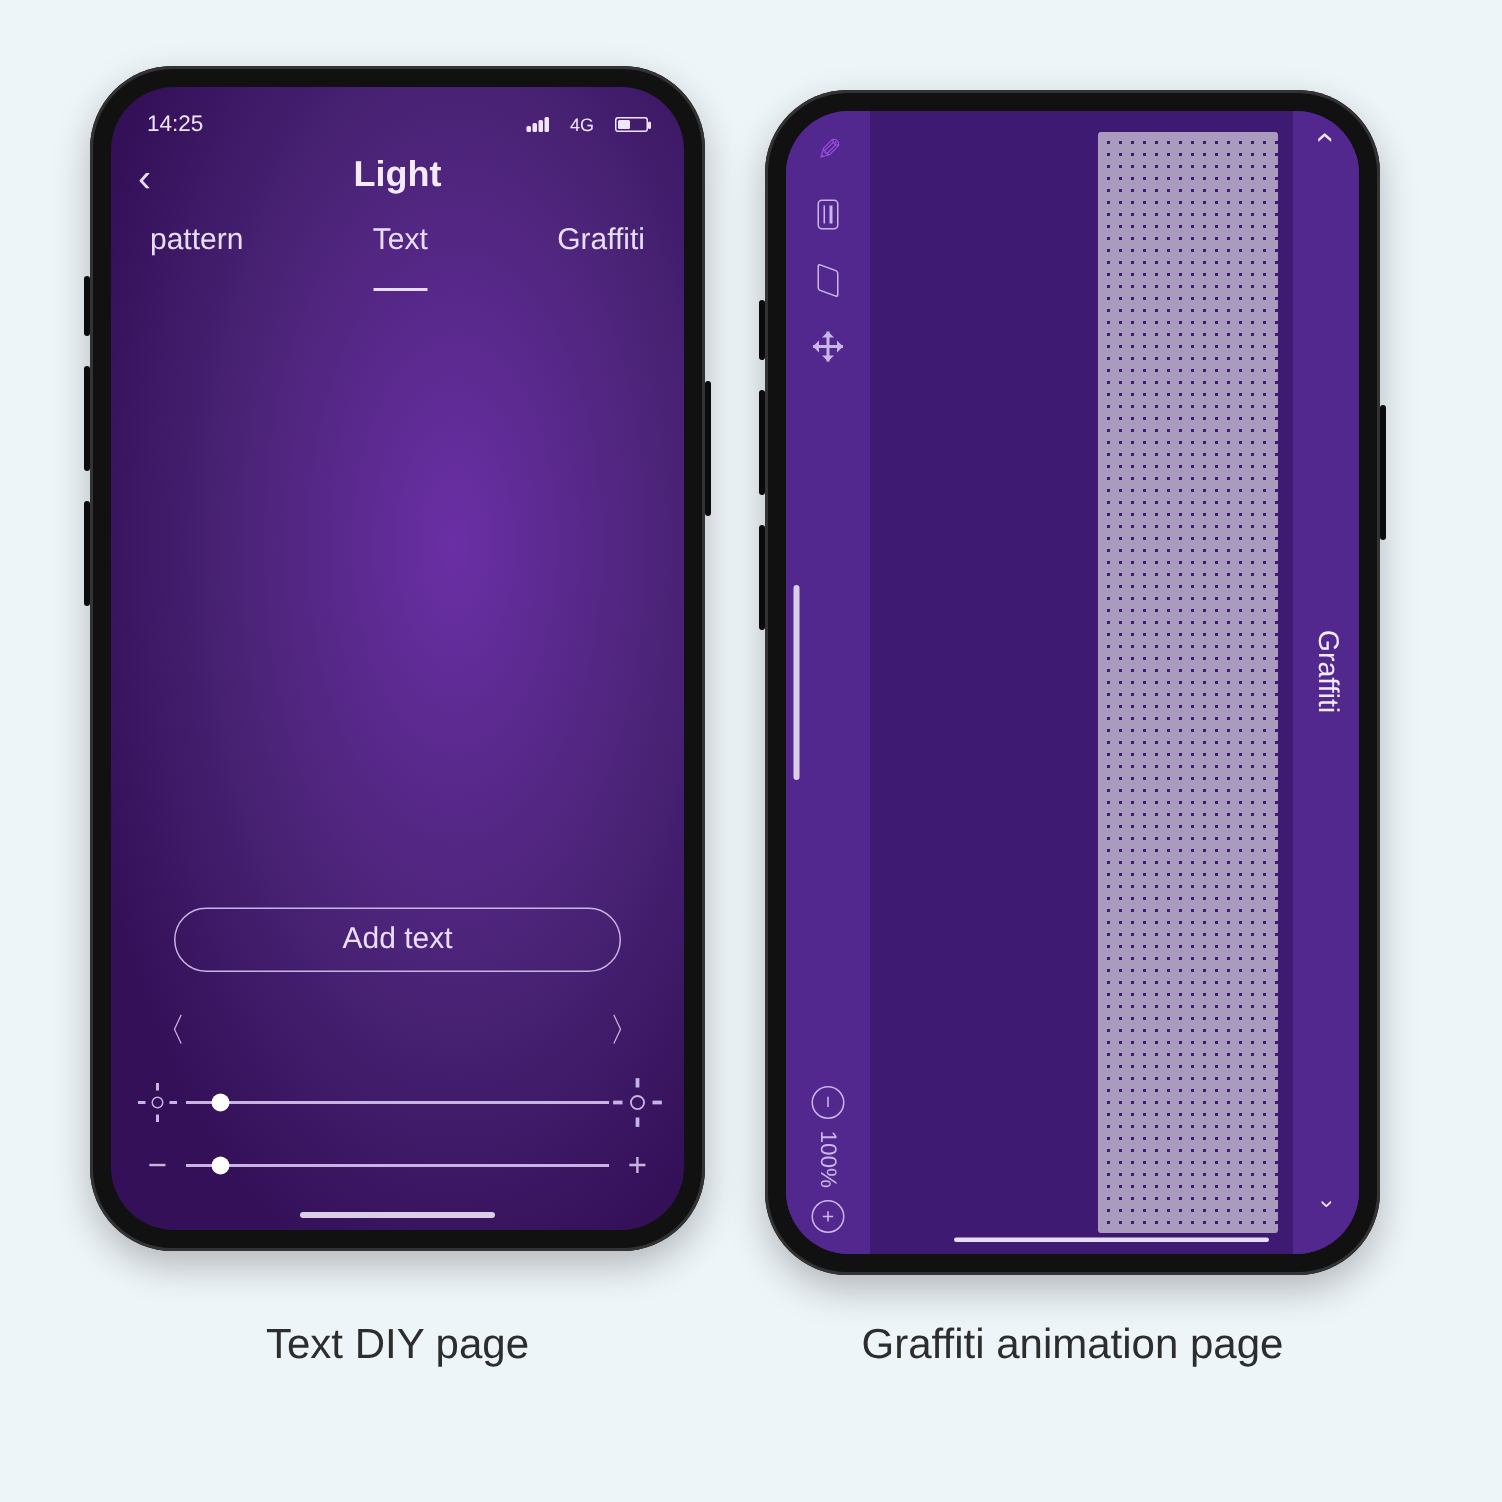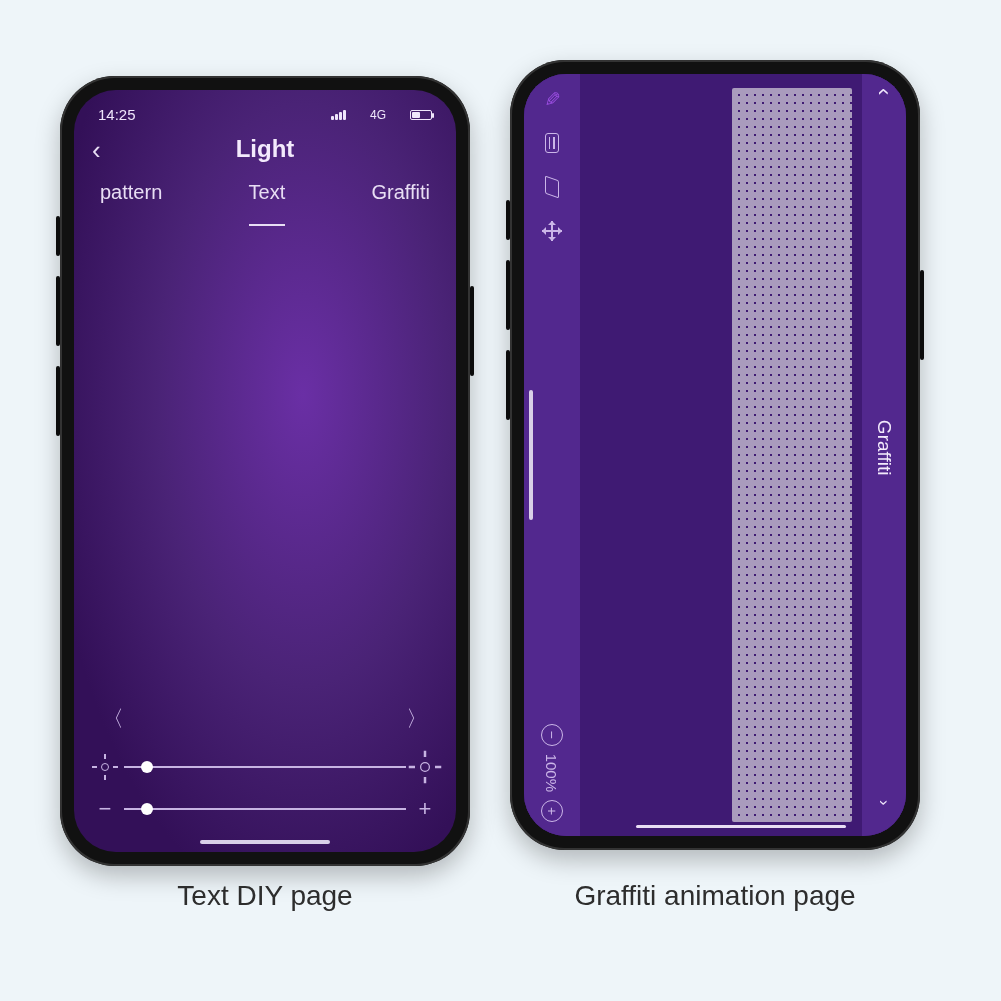--- a/index.html
+++ b/index.html
@@ -18,21 +18,21 @@
   
   .phone {
     position: absolute;
     width: 410px;
     height: 790px;
     background: #111;
     border-radius: 55px;
     box-shadow: 0 10px 25px rgba(0,0,0,0.25), inset 0 0 0 2px #333;
     padding: 14px;
   }
-  .phone.left  { left: 60px; top: 76px; }
+  .phone.left  { left: 60px; top: 44px; }
   .phone.right { left: 510px; top: 60px; }
   .phone .side-btn {
     position: absolute;
     background: #0b0b0b;
     width: 4px;
     border-radius: 2px;
   }
   .phone .side-btn.l1 { left: -4px; top: 140px; height: 40px; }
   .phone .side-btn.l2 { left: -4px; top: 200px; height: 70px; }
   .phone .side-btn.l3 { left: -4px; top: 290px; height: 70px; }
@@ -65,21 +65,21 @@
     padding: 12px 18px 30px;
   }
   .status-bar {
     display: flex;
     justify-content: space-between;
     align-items: center;
     font-size: 15px;
     color: #efe6fb;
     padding: 4px 6px 8px;
   }
-  .status-right { display: flex; align-items: center; gap: 24px; font-size: 12px; }
+  .status-right { display: flex; align-items: center; gap: 14px; font-size: 12px; }
   .sig-bars { display: flex; gap: 1px; align-items: flex-end; }
   .sig-bars span { width: 3px; background: #efe6fb; border-radius: 1px; }
   .sig-bars span:nth-child(1){height:4px}
   .sig-bars span:nth-child(2){height:6px}
   .sig-bars span:nth-child(3){height:8px}
   .sig-bars span:nth-child(4){height:10px}
   .batt {
     width: 22px; height: 10px;
     border: 1.2px solid #efe6fb;
     border-radius: 2px;
@@ -313,20 +313,21 @@
         </div>
 
         <div class="tabs">
           <div class="tab">pattern</div>
           <div class="tab active">Text</div>
           <div class="tab">Graffiti</div>
         </div>
 
         <div class="preview-area"></div>
 
+        <div class="add-text-btn">Add text</div>
 
         <div class="nav-row">
           <div>〈</div>
           <div>〉</div>
         </div>
 
         <div class="slider-row">
           <div class="sun">
             <span class="ray h l"></span>
               <span class="ray h r"></span>

